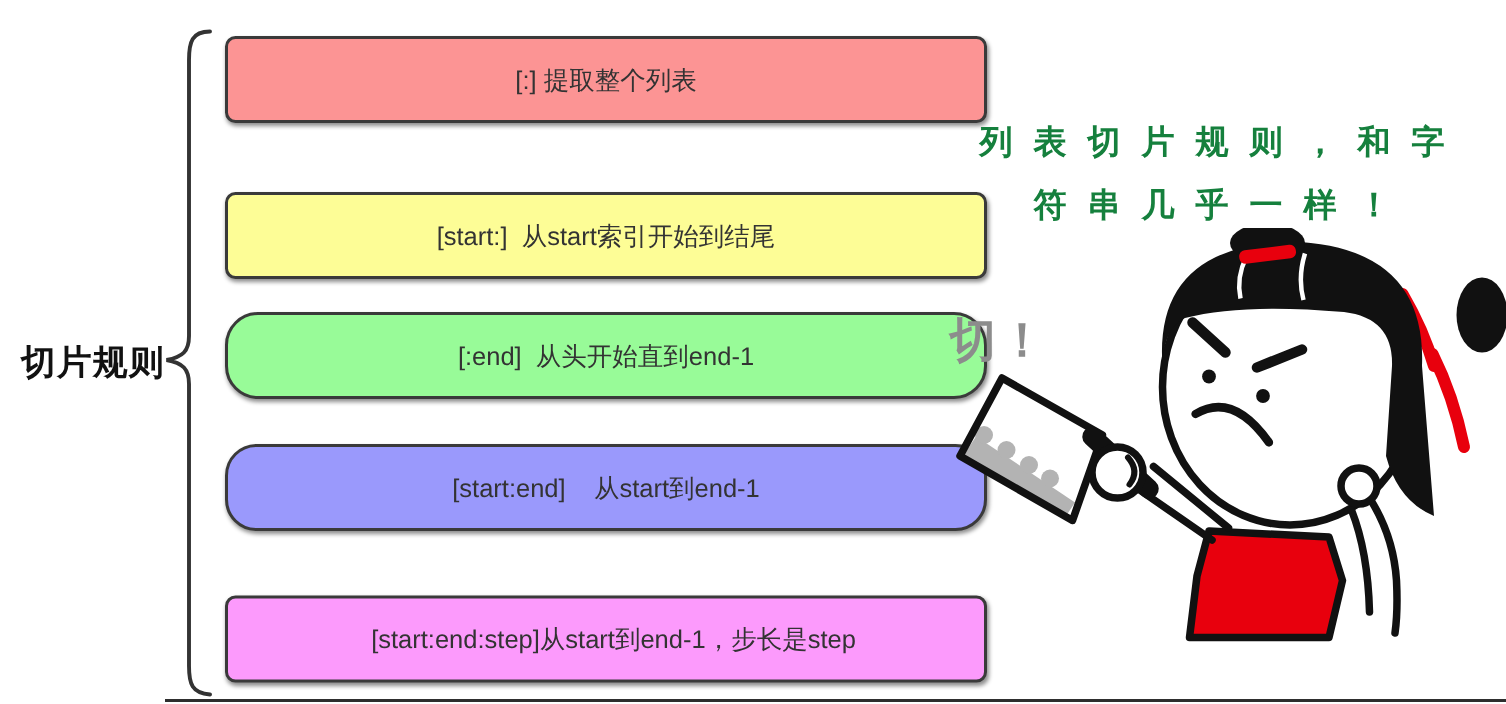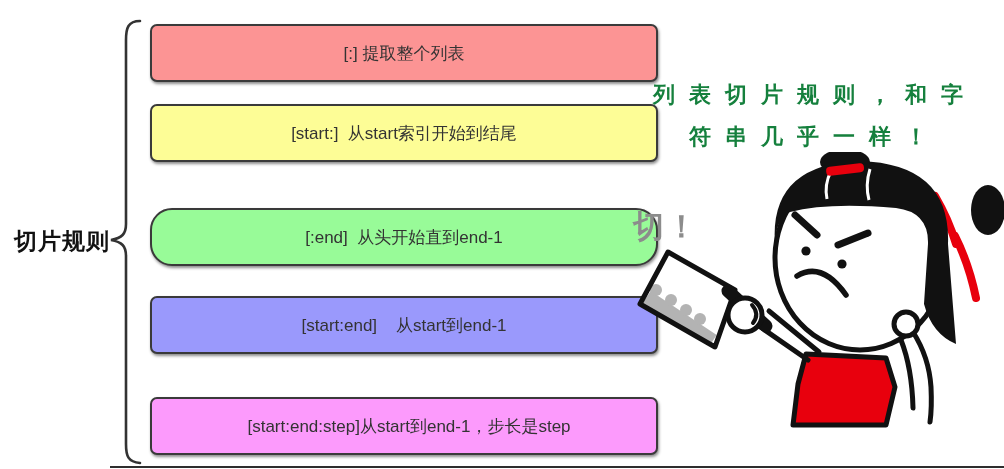--- a/index.html
+++ b/index.html
@@ -7,21 +7,21 @@
   .canvas{position:relative;width:1004px;height:469px;background:#ffffff;overflow:hidden;}
 
   
   .rule-box{
     position:absolute;left:150px;width:508px;height:58px;
     box-sizing:border-box;border:2px solid #3a3a3a;border-radius:7px;
     display:flex;align-items:center;justify-content:center;
     font-size:17px;color:#333;white-space:pre;
     box-shadow:1px 2px 3px rgba(0,0,0,.45);
   }
-  .rb1{top:24px;} .rb2{top:104px;} .rb3{top:208px;} .rb4{top:296px;} .rb5{top:397px;}
+  .rb1{top:24px;} .rb2{top:128px;} .rb3{top:208px;} .rb4{top:296px;border-radius:21px;} .rb5{top:397px;}
 
   .group-label{
     position:absolute;left:12px;top:226px;width:100px;text-align:center;
     font-size:23px;font-weight:bold;color:#111;letter-spacing:1px;
   }
   .brace{position:absolute;left:104px;top:18px;}
 
   .speech{
     position:absolute;left:626px;top:74px;width:378px;text-align:center;
     font-size:22px;font-weight:bold;color:#15803d;line-height:42px;letter-spacing:14px;

